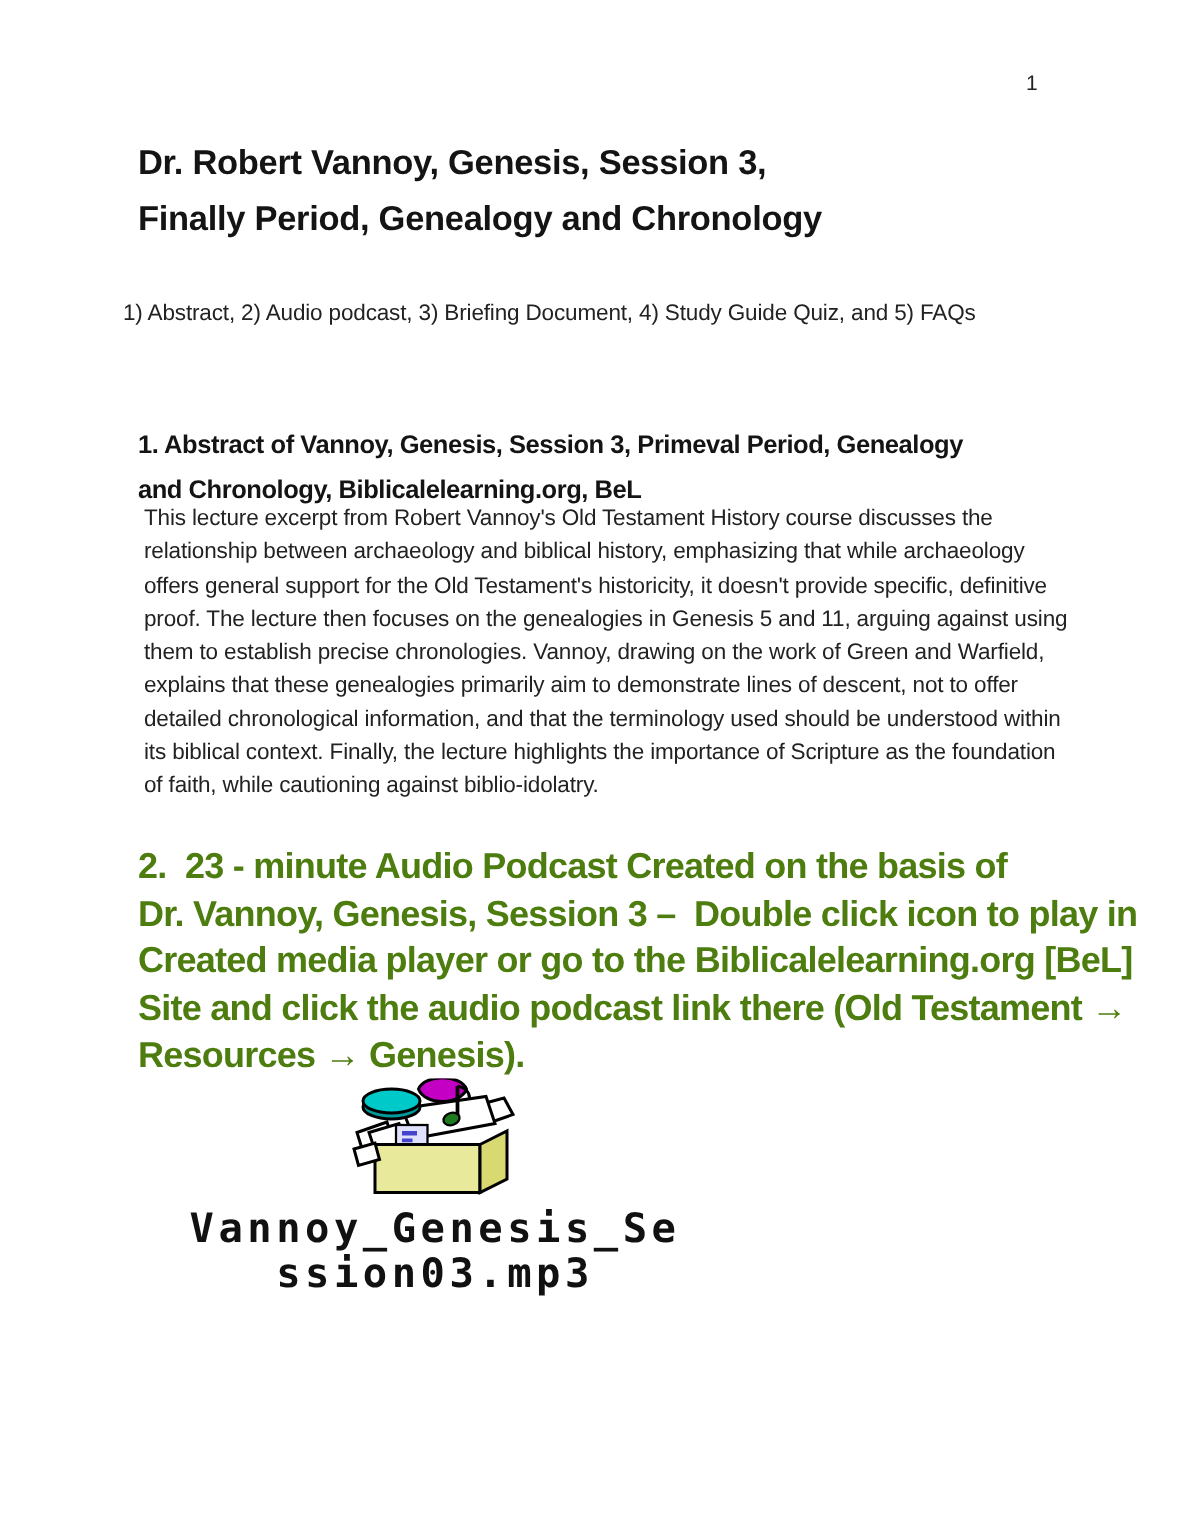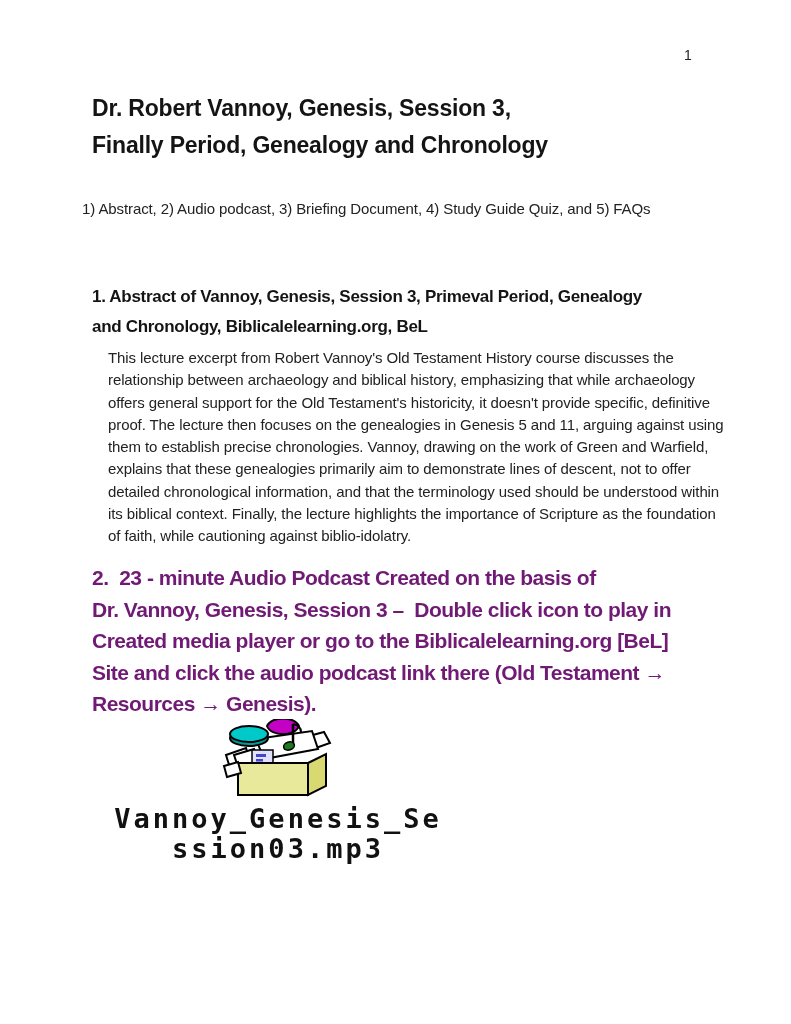--- a/index.html
+++ b/index.html
@@ -50,41 +50,41 @@
     line-height: 30px;
     letter-spacing: -0.3px;
     color: #141414;
   }
   .h1 .line { white-space: pre; }
   .abstract {
     position: absolute;
     top: 331px;
     left: 92px;
     width: 622px;
-    margin: 16px;
+    margin: 4px;
     font-size: 15px;
     line-height: 22.3px;
     letter-spacing: -0.1px;
     color: #222;
   }
   .h2 {
     position: absolute;
     top: 562px;
     left: 92px;
-    font-size: 21px;
+    font-size: 24px;
     font-weight: 700;
     line-height: 31.5px;
     letter-spacing: -0.5px;
-    color: #701a75;
+    color: #4d7c0f;
   }
   .h2 .line { white-space: pre; }
   .audio-object {
     position: absolute;
     top: 719px;
-    left: 88px;
+    left: 100px;
     width: 380px;
     text-align: center;
     cursor: pointer;
   }
   .audio-object .icon { display: inline-block; }
   .audio-object .icon svg { display: block; }
   .filename {
     margin-top: 1px;
     font-family: "DejaVu Sans Mono", monospace;
     font-weight: 700;

